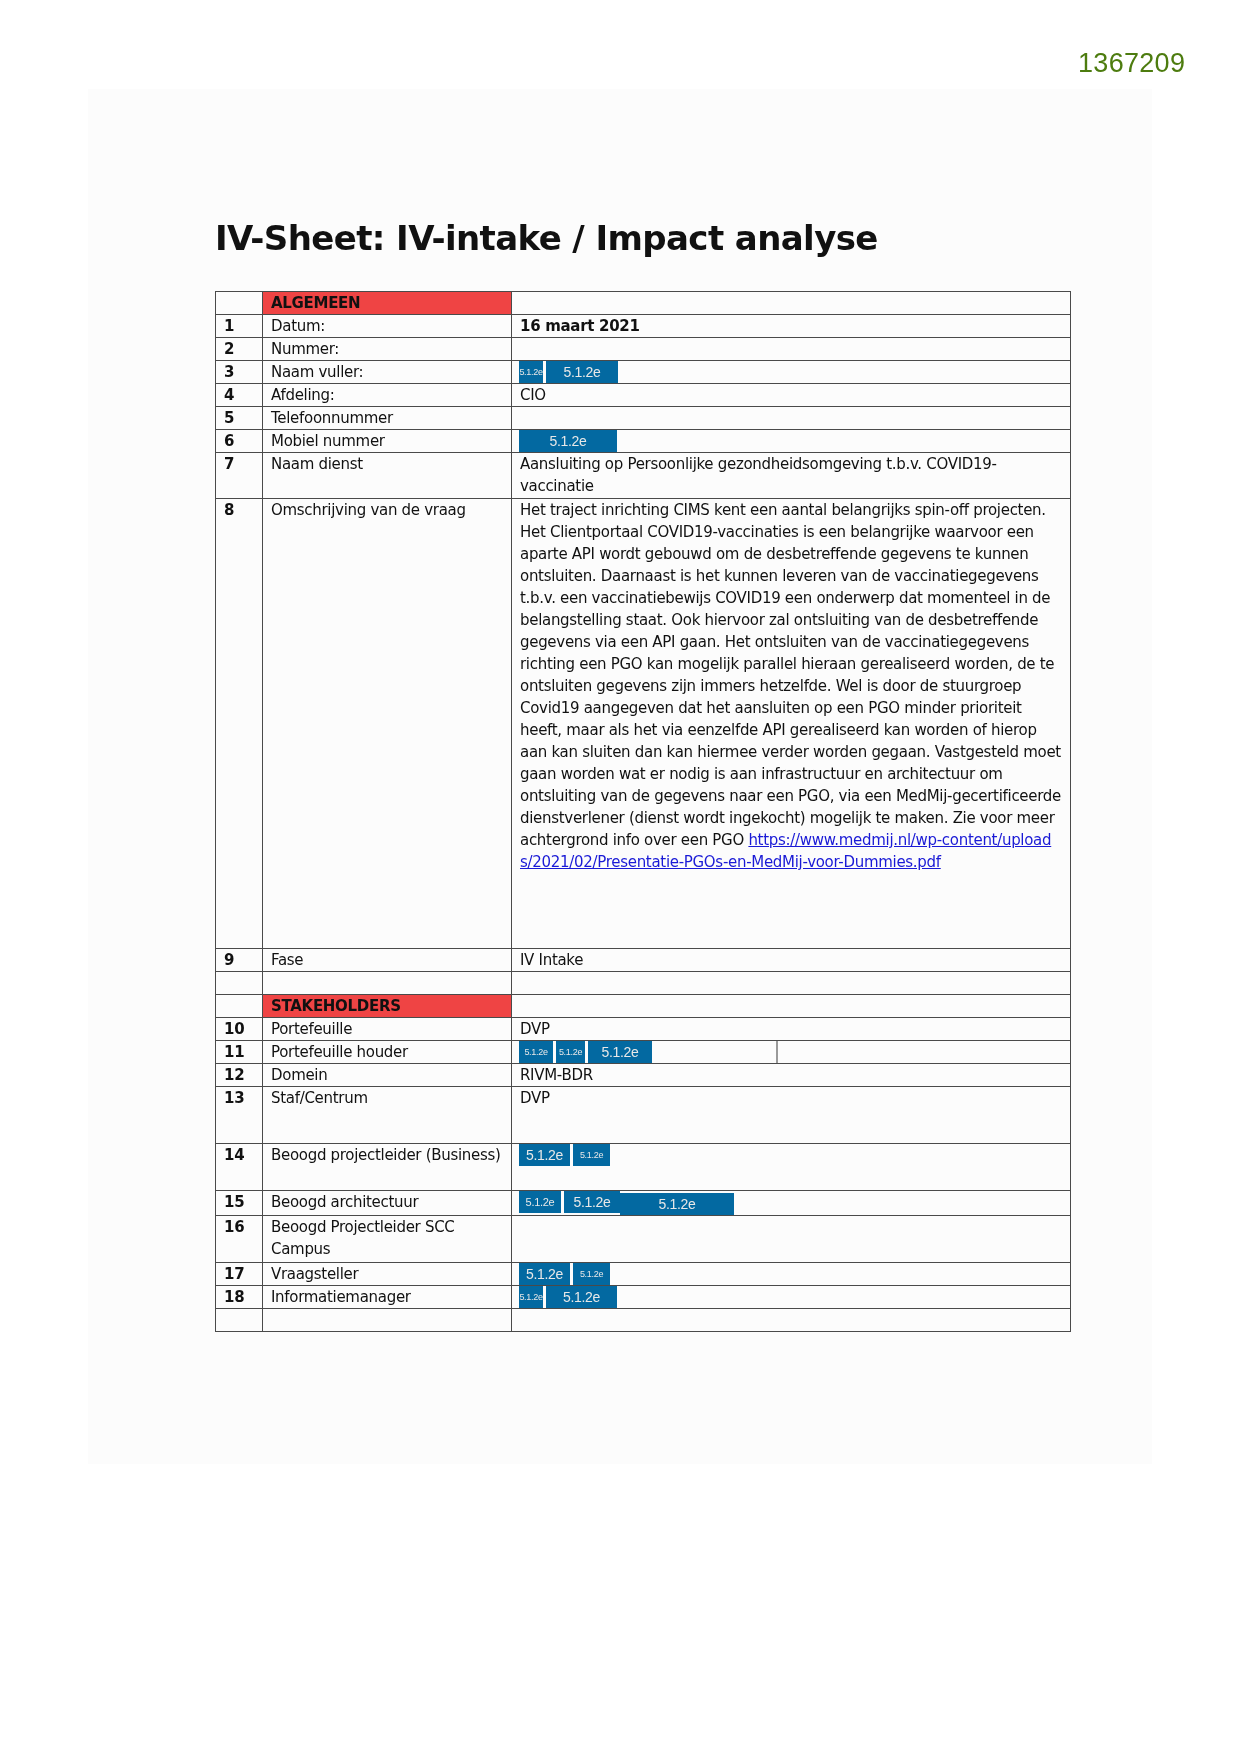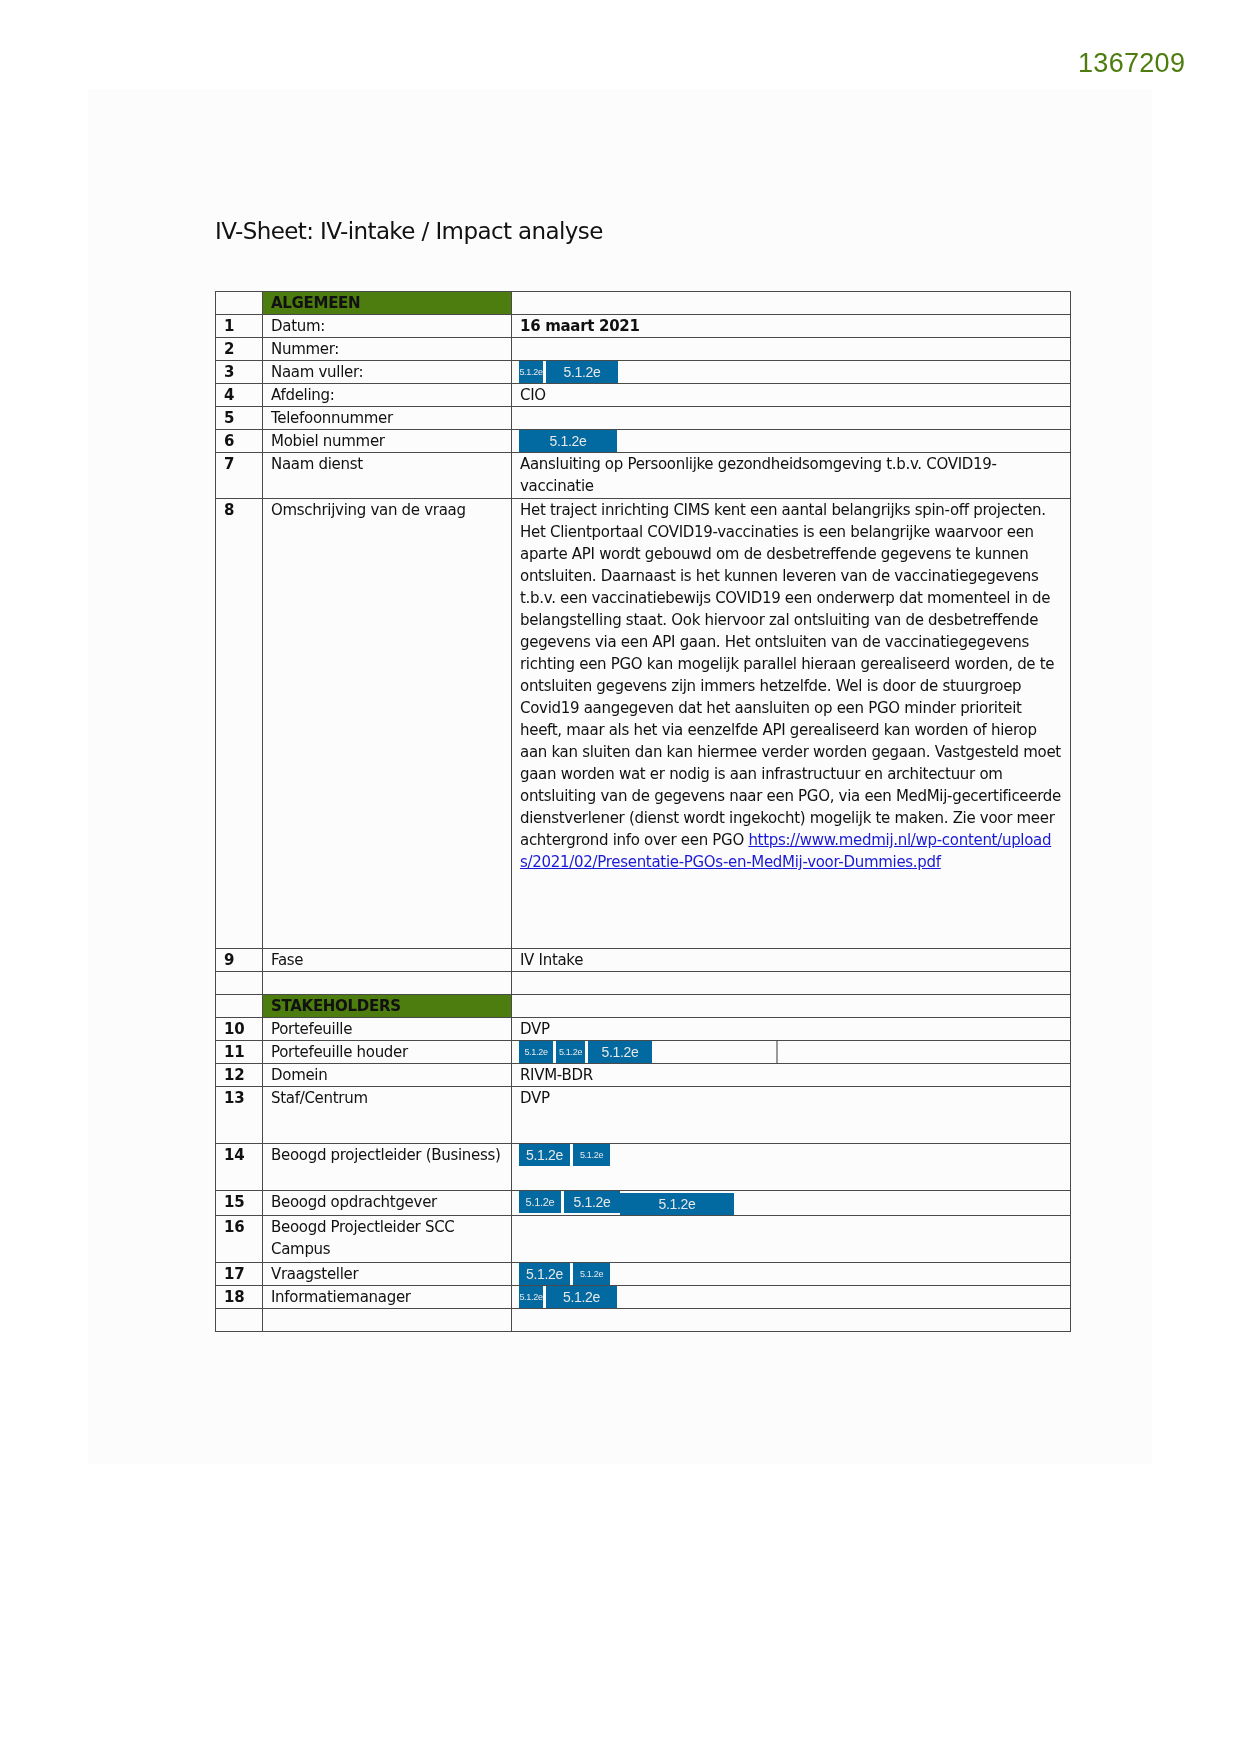--- a/index.html
+++ b/index.html
@@ -2,29 +2,29 @@
 <html><head>
 <meta charset="utf-8">
 <style>
   html, body { margin:0; padding:0; }
   body { width:1241px; height:1754px; background:#ffffff; position:relative; overflow:hidden;
          font-family:"Liberation Sans", sans-serif; color:#111; }
   .page-shade { position:absolute; left:88px; top:89px; width:1064px; height:1375px; background:#fcfcfc; }
   .doc-number { position:absolute; left:1078px; top:48px; font-family:"Liberation Sans", sans-serif;
                 font-size:27px; color:#4d7c0f; letter-spacing:0.3px; }
   .doc-title { position:absolute; left:215px; top:218px; font-family:"DejaVu Sans", sans-serif;
-               font-weight:normal; font-size:23px; color:#111; letter-spacing:-0.6px; }
+               font-weight:bold; font-size:34px; color:#111; letter-spacing:-0.6px; }
   table.iv { position:absolute; left:215px; top:291px; width:855px; border-collapse:collapse;
              font-family:"DejaVu Sans", sans-serif; font-size:15px; table-layout:fixed; }
   table.iv td { border:1.5px solid #4a4a4a; padding:0 8px; height:22px; line-height:22px;
                 vertical-align:top; overflow:hidden; }
   col.c-num { width:47px; } col.c-label { width:249px; } col.c-val { width:559px; }
   td.num { font-weight:bold; letter-spacing:-0.2px; }
   td.label { font-weight:normal; letter-spacing:-0.3px; }
-  td.section { background:#4d7c0f; font-weight:bold; letter-spacing:-0.3px; }
+  td.section { background:#ef4444; font-weight:bold; letter-spacing:-0.3px; }
   td.val { letter-spacing:-0.3px; }
   td.val.bold { font-weight:bold; }
   .desc { line-height:23.4px; }
   .link { color:#1a1ad6; text-decoration:underline; }
   .redact { display:inline-block; background:#0369a1; color:#e8e8e8; font-family:"Liberation Sans", sans-serif;
             height:22px; line-height:22px; text-align:center; vertical-align:top; margin-right:3px; }
   .redact.sm { font-size:9px; }
   .redact.lg { font-size:14px; }
   .r-wrap { margin-left:-1px; white-space:nowrap; }
   .split-line { position:absolute; top:0; bottom:0; width:1.5px; background:#9a9a9a; }
@@ -145,21 +145,21 @@
       <td class="num" style="height:46px">14</td>
       <td class="label desc">Beoogd projectleider (Business)</td>
       <td class="val">
           <div class="r-wrap">
         <span class="redact lg" style="width:51px">5.1.2e</span><span class="redact sm" style="width:37px">5.1.2e</span>
       </div>
         </td>
     </tr>
     <tr>
       <td class="num">15</td>
-      <td class="label">Beoogd opdrachtgever</td>
+      <td class="label">Beoogd architectuur</td>
       <td class="val">
           <div class="r-wrap">
         <span class="redact sm" style="width:42px;font-size:11px">5.1.2e</span><span class="redact lg" style="width:56px;margin-right:0">5.1.2e</span><span class="redact lg" style="width:114px;margin-top:2px">5.1.2e</span>
       </div>
         </td>
     </tr>
     <tr>
       <td class="num" style="height:46px">16</td>
       <td class="label desc">Beoogd Projectleider SCC Campus</td>
       <td class="val"></td>

